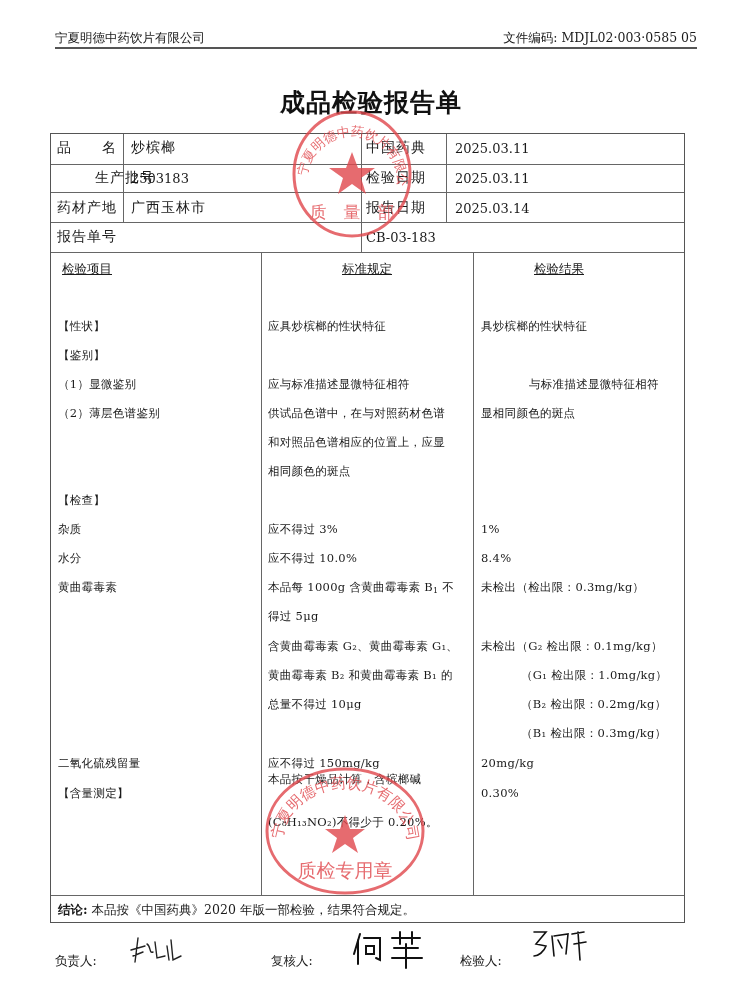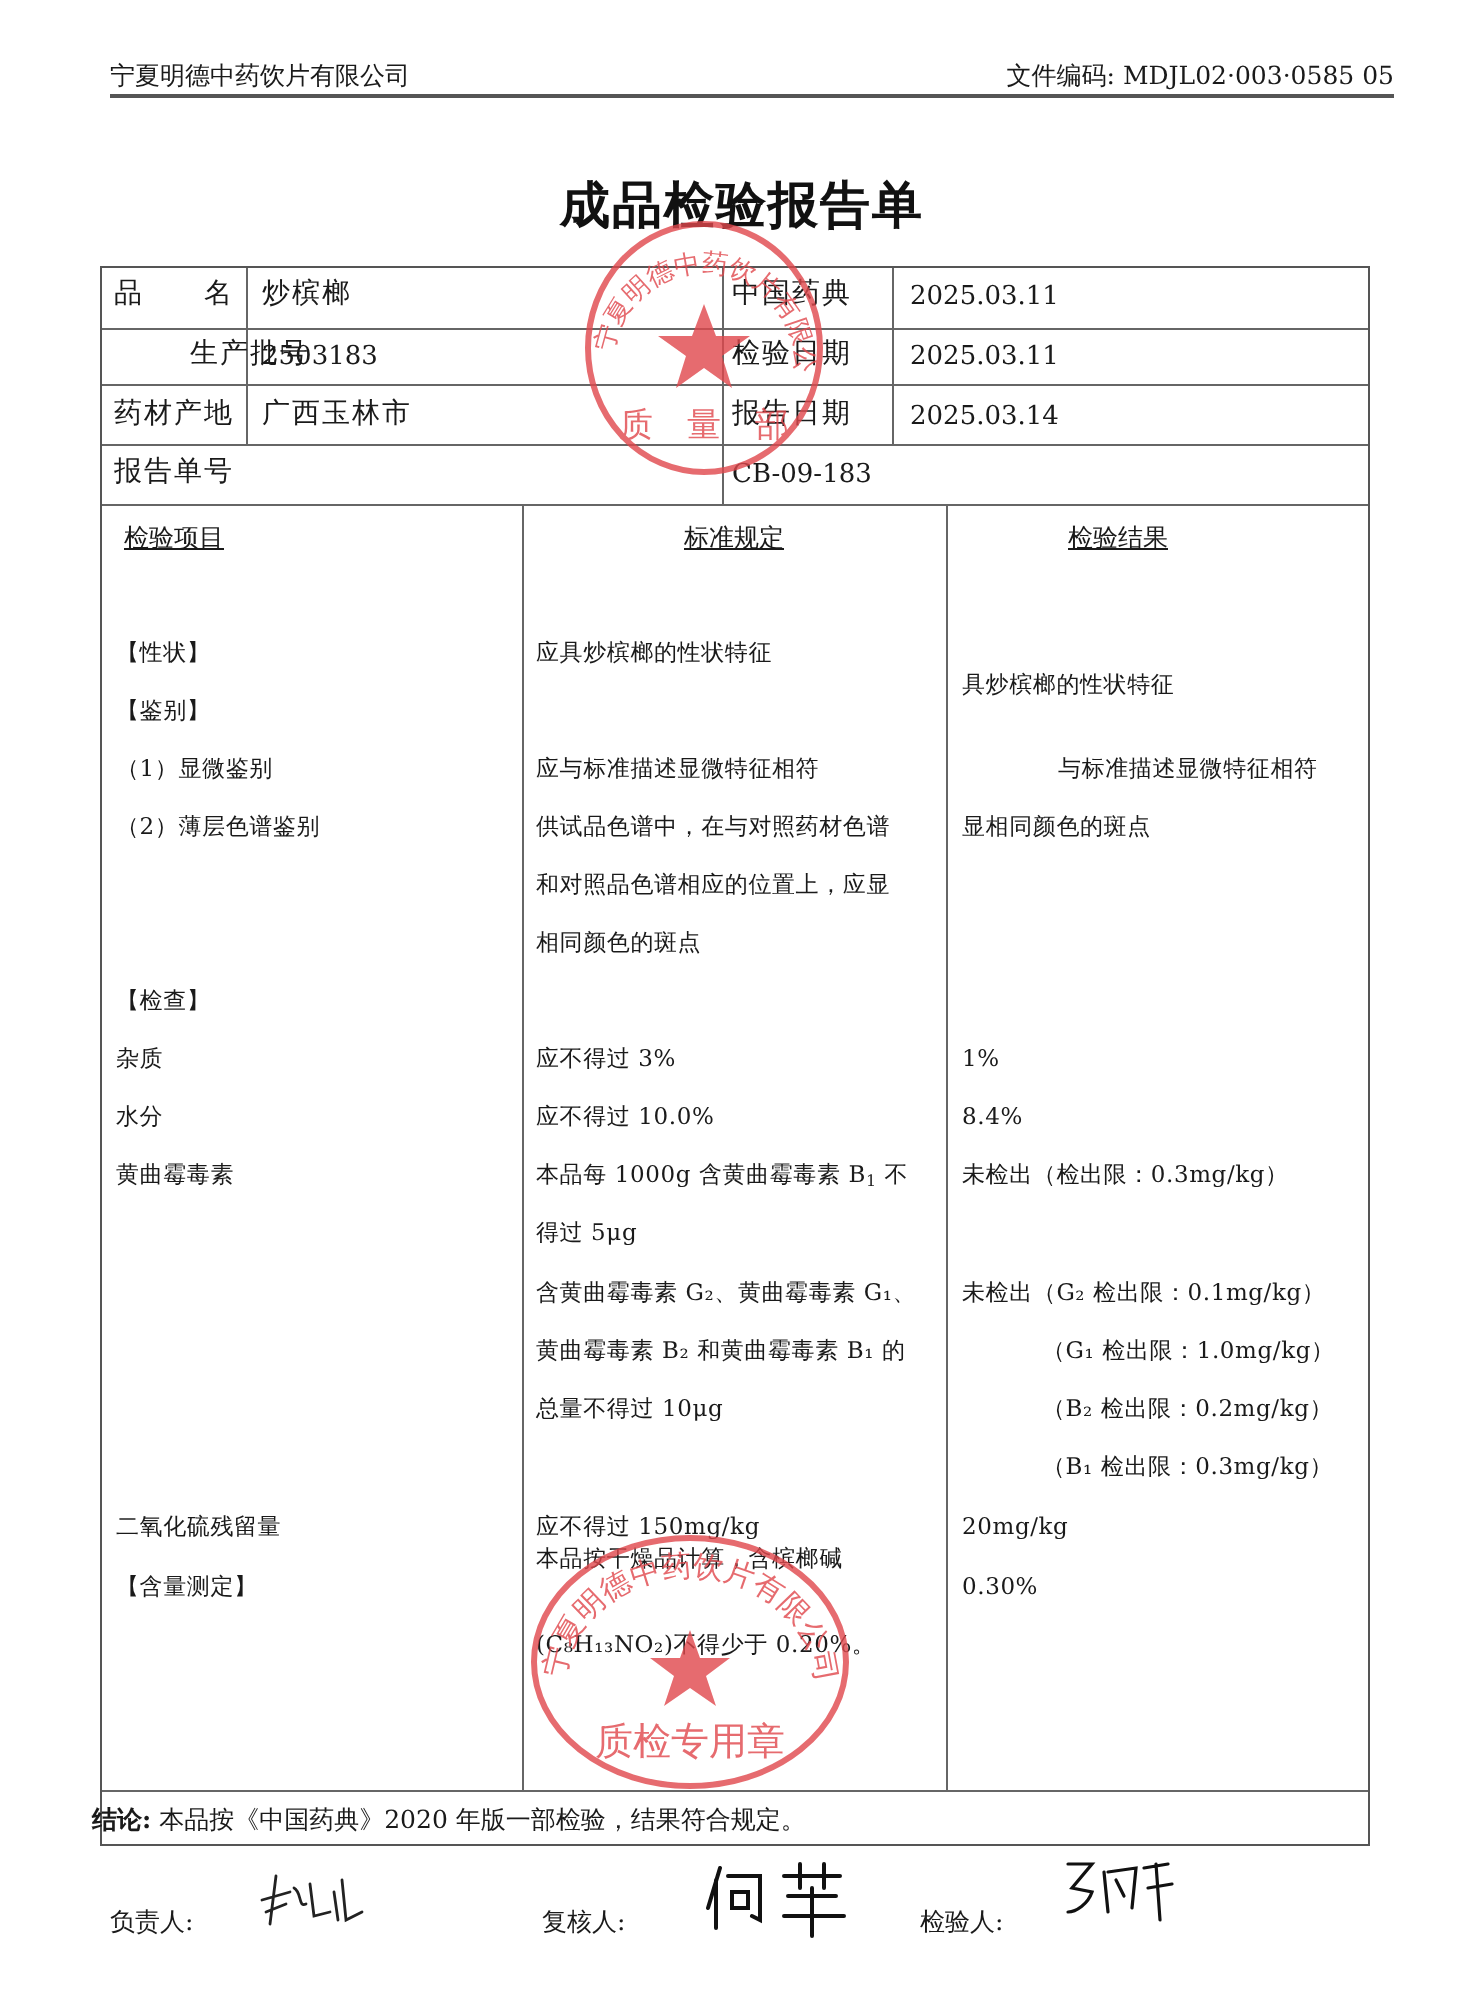--- a/index.html
+++ b/index.html
@@ -13,21 +13,21 @@
   .tbl { position:absolute; left:50px; top:133px; width:635px; height:790px;
          border:1.5px solid #555; box-sizing:border-box; }
   .hl { position:absolute; height:1.3px; background:#666; }
   .vl { position:absolute; width:1.3px; background:#666; }
   .cell { position:absolute; font-size:13px; line-height:15px; white-space:nowrap; }
   .lbl { font-size:14px; letter-spacing:1px; }
   .th { text-decoration:underline; font-size:12.5px; text-align:center; }
   .body-txt { font-size:11.5px; letter-spacing:0.3px; }
   .mono { font-family:"DejaVu Serif","Liberation Serif",serif; }
   sub { font-size:8px; vertical-align:-2px; }
-  .concl { position:absolute; left:46px; top:902px; font-size:12.5px; white-space:nowrap; }
+  .concl { position:absolute; left:58px; top:902px; font-size:12.5px; white-space:nowrap; }
   .concl b { font-weight:bold; }
   .sig-lbl { position:absolute; top:953px; font-size:12.5px; }
   .stamp { position:absolute; pointer-events:none; }
 </style>
 </head>
 <body>
 
 <div class="abs hdr" style="left:55px;">宁夏明德中药饮片有限公司</div>
 <div class="abs hdr" style="right:45px;">
   <span>文件编码:</span>
@@ -62,29 +62,29 @@
 <div class="cell mono" style="left:131px; top:171px;">2503183</div>
 <div class="cell lbl" style="left:366px; top:170px;">检验日期</div>
 <div class="cell mono" style="left:455px; top:171px;">2025.03.11</div>
 
 <div class="cell lbl" style="left:57px; top:200px;">药材产地</div>
 <div class="cell lbl" style="left:131px; top:200px;">广西玉林市</div>
 <div class="cell lbl" style="left:366px; top:200px;">报告日期</div>
 <div class="cell mono" style="left:455px; top:201px;">2025.03.14</div>
 
 <div class="cell lbl" style="left:57px; top:229px;">报告单号</div>
-<div class="cell mono" style="left:366px; top:230px;">CB-09-183</div>
+<div class="cell mono" style="left:366px; top:230px;">CB-03-183</div>
 
 <div class="cell th" style="left:62px; top:261px;">检验项目</div>
 <div class="cell th" style="left:261px; width:212px; top:261px;">标准规定</div>
 <div class="cell th" style="left:473px; width:172px; top:261px;">检验结果</div>
 
 <div class="cell body-txt" style="left:58px; top:319px;">【性状】</div>
 <div class="cell body-txt" style="left:268px; top:319px;">应具炒槟榔的性状特征</div>
-<div class="cell body-txt" style="left:481px; top:335px;">具炒槟榔的性状特征</div>
+<div class="cell body-txt" style="left:481px; top:319px;">具炒槟榔的性状特征</div>
 
 <div class="cell body-txt" style="left:58px; top:348px;">【鉴别】</div>
 
 <div class="cell body-txt" style="left:58px; top:377px;">（1）显微鉴别</div>
 <div class="cell body-txt" style="left:268px; top:377px;">应与标准描述显微特征相符</div>
 <div class="cell body-txt" style="left:481px; top:377px;margin-left:48px;">与标准描述显微特征相符</div>
 
 <div class="cell body-txt" style="left:58px; top:406px;">（2）薄层色谱鉴别</div>
 <div class="cell body-txt" style="left:268px; top:406px;">供试品色谱中，在与对照药材色谱</div>
 <div class="cell body-txt" style="left:268px; top:435px;">和对照品色谱相应的位置上，应显</div>

